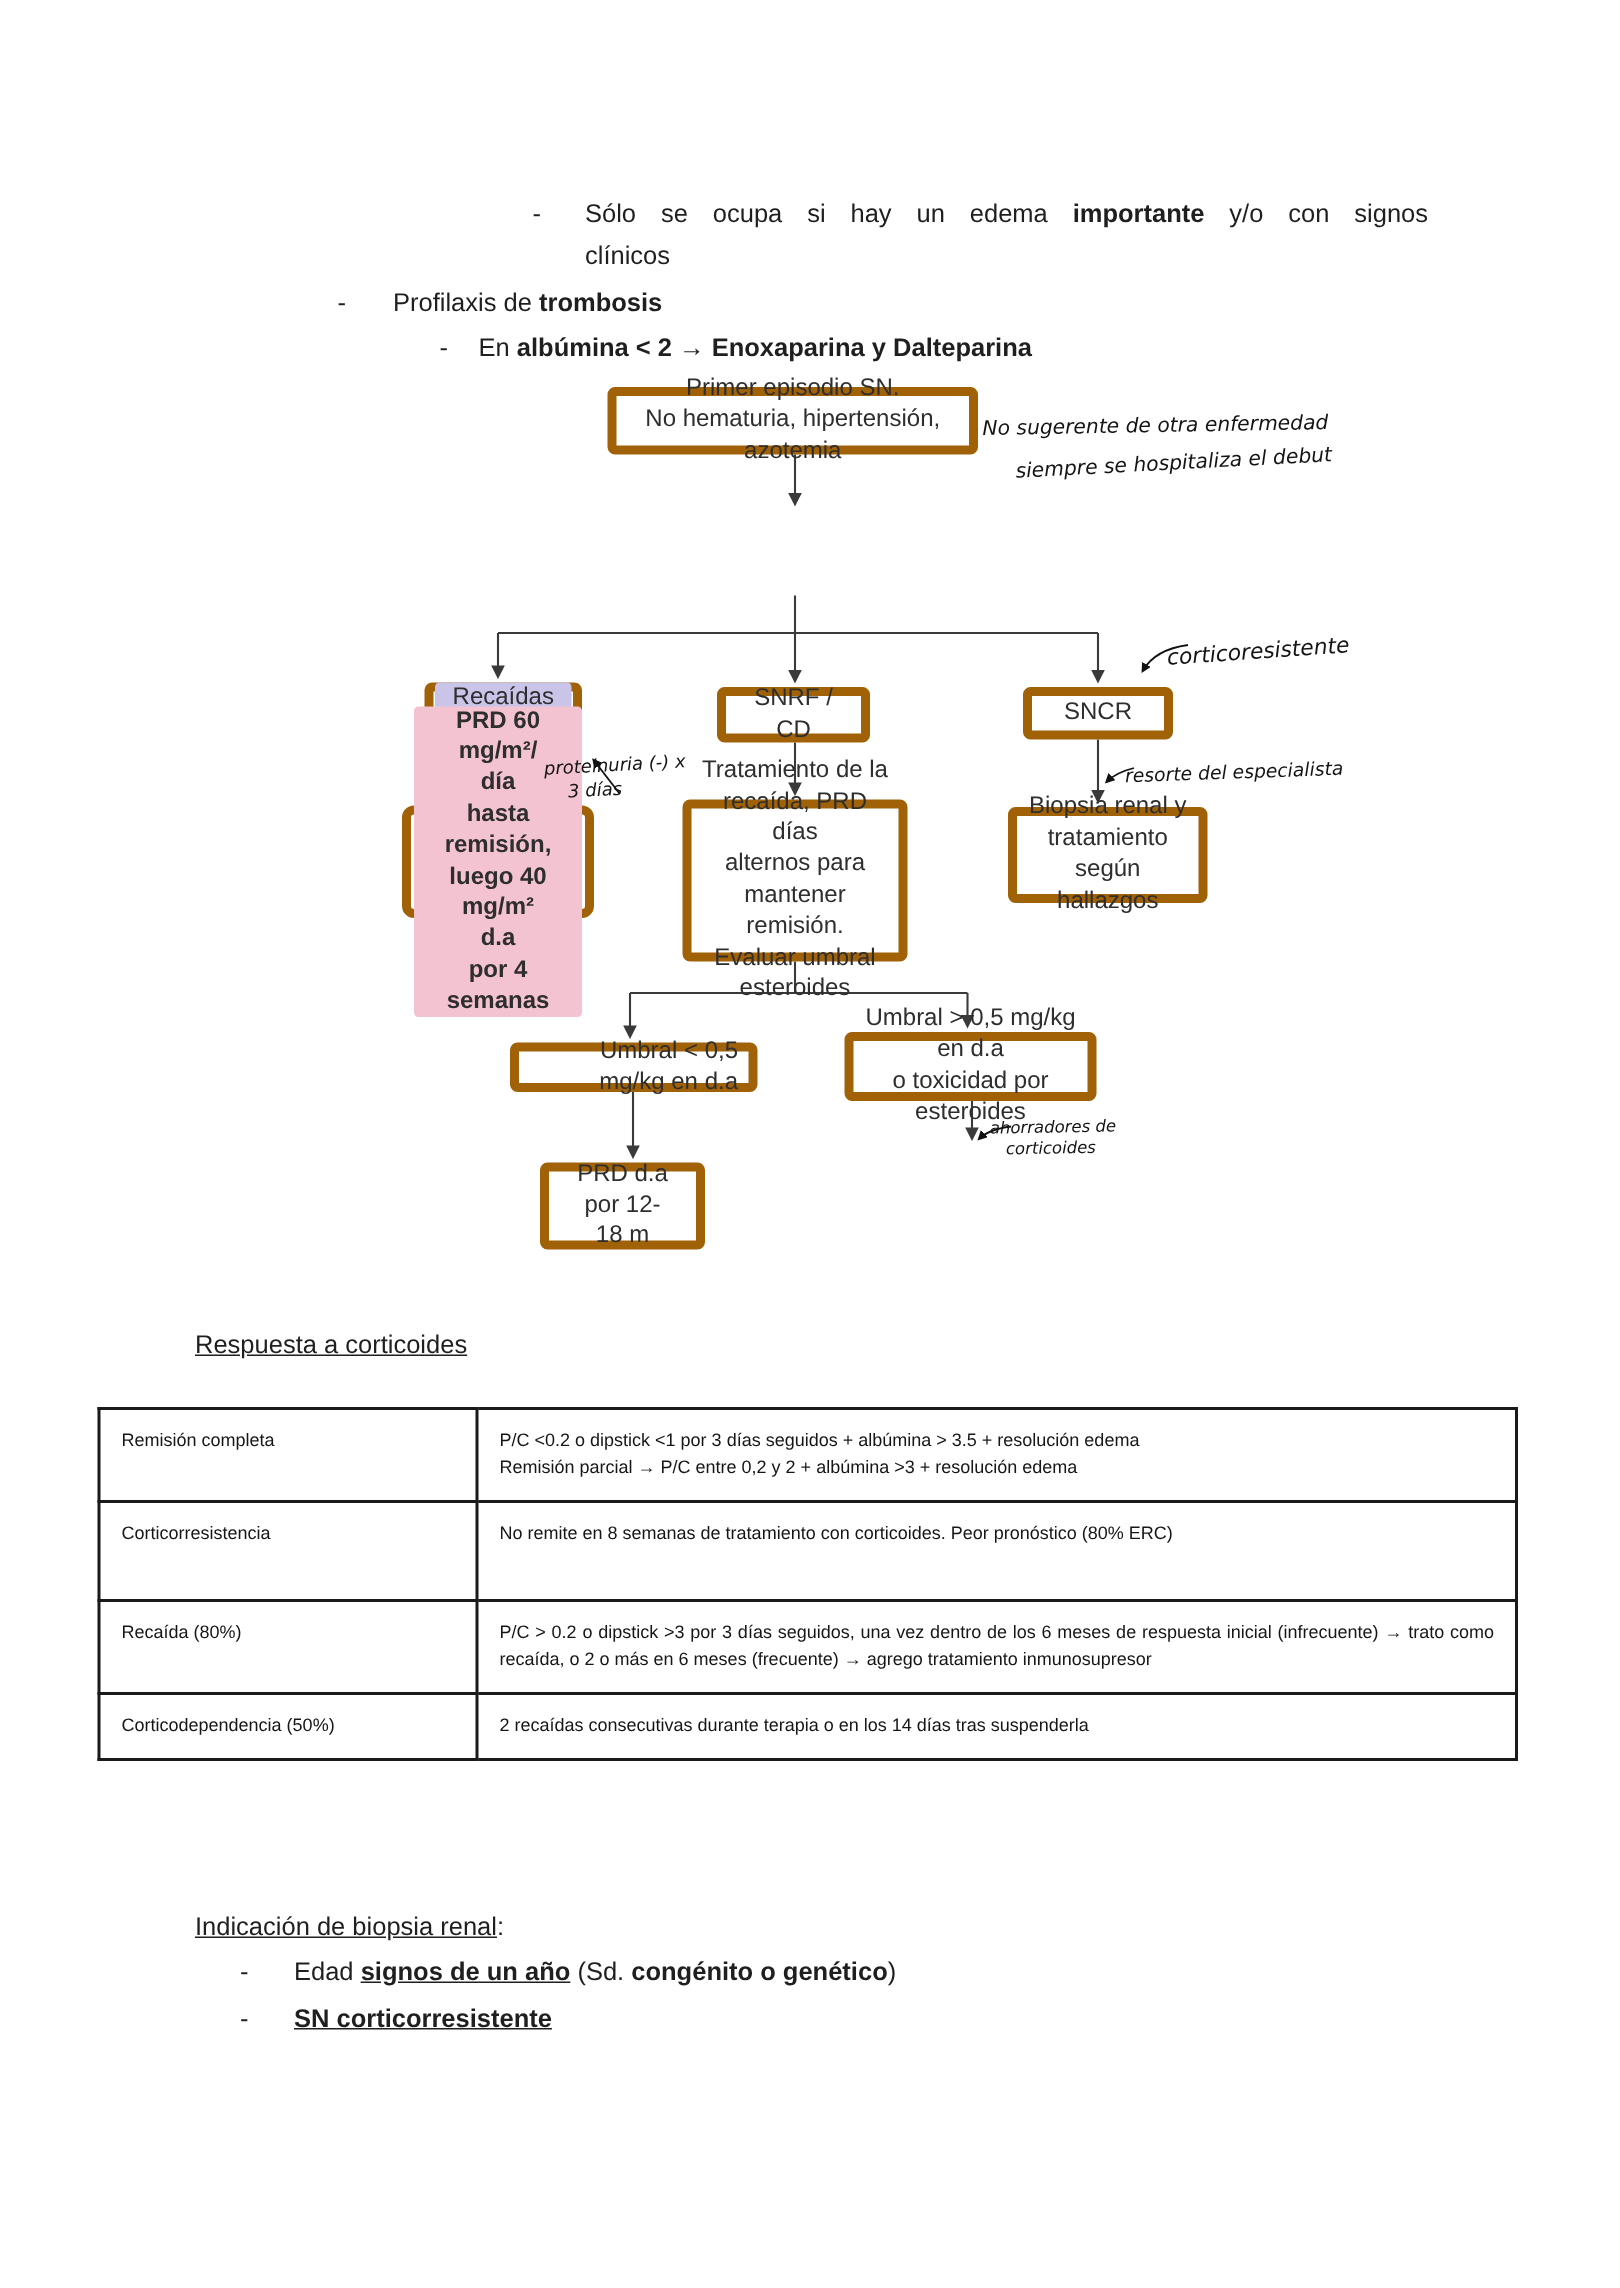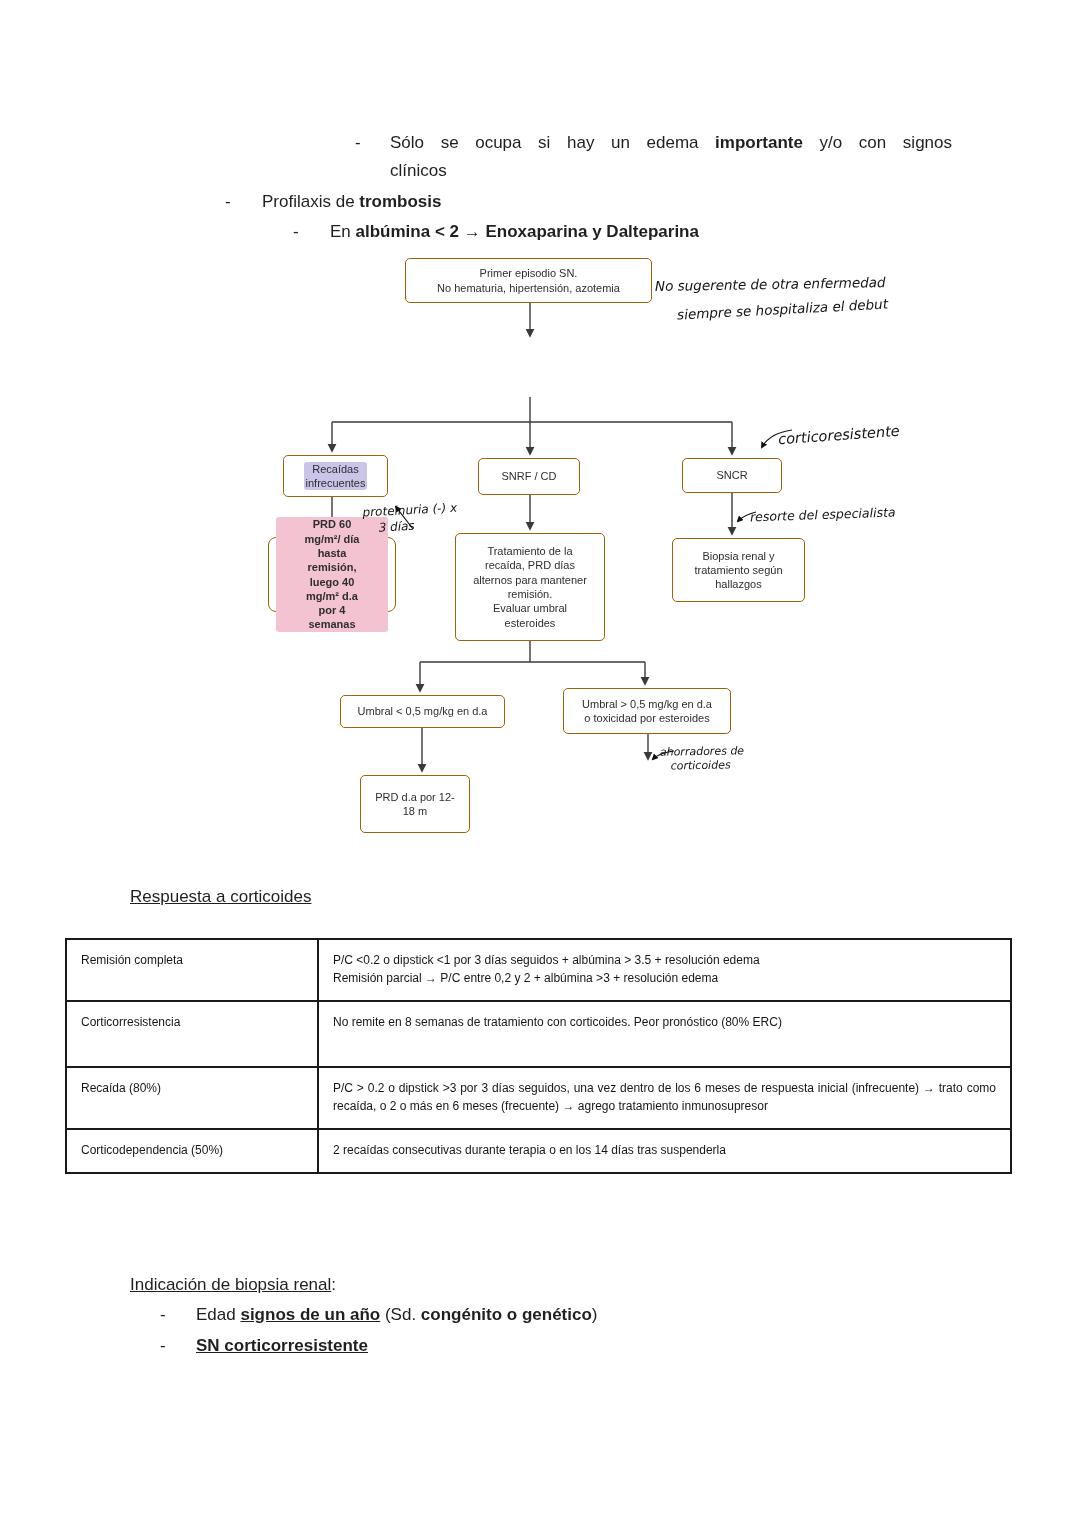--- a/index.html
+++ b/index.html
@@ -5,23 +5,23 @@
   * { margin:0; padding:0; box-sizing:border-box; }
   html,body { background:#ffffff; }
   body { font-family:"Liberation Sans", sans-serif; }
   .page { position:relative; width:1080px; height:1525px; background:#ffffff; color:#1f1f1f; overflow:hidden; margin:0 auto; }
   .abs { position:absolute; }
   .body-text { font-size:17px; line-height:1.35; color:#1f1f1f; }
   .b { font-weight:bold; }
   .u { text-decoration:underline; }
   .just { text-align:justify; text-align-last:justify; }
 
-  .fbox { position:absolute; background:#ffffff; border:1px solid #a16207; border-radius:5px;
+  .fbox { position:absolute; background:#ffffff; border:6px solid #a16207; border-radius:5px;
           display:flex; align-items:center; justify-content:center; text-align:center;
-          font-size:11px; line-height:1.3; color:#2e2e2e; white-space:pre-line; padding:4px 7px; }
+          font-size:16px; line-height:1.3; color:#2e2e2e; white-space:pre-line; padding:4px 7px; }
   .fbox.pink { background:#f4c3d1; border-color:#a89098; }
   .hl-pink { background:#f4c3d1; border-radius:3px; padding:0 20px;
              -webkit-box-decoration-break:clone; box-decoration-break:clone;font-weight:bold; }
   .hl-lav  { background:#c9c4e8; border-radius:3px; padding:0 2px;
              -webkit-box-decoration-break:clone; box-decoration-break:clone; }
 
   .hand { position:absolute; font-family:"DejaVu Sans", sans-serif; font-style:italic;
           color:#141414; white-space:pre; line-height:1.3; }
 
   table.resp { position:absolute; left:65px; top:938px; width:947px; border-collapse:collapse;
@@ -71,21 +71,21 @@
   </svg>
 
   <div class="abs body-text" style="left:355px; top:132px;">-</div>
   <div class="abs body-text just" style="left:390px; top:132px; width:562px;"><span>Sólo se ocupa si hay un edema </span><span class="b">importante</span><span> y/o con signos</span></div>
   <div class="abs body-text" style="left:390px; top:160px;">clínicos</div>
 
   <div class="abs body-text" style="left:225px; top:191px;">-</div>
   <div class="abs body-text" style="left:262px; top:191px;"><span>Profilaxis de </span><span class="b">trombosis</span></div>
 
   <div class="abs body-text" style="left:293px; top:221px;">-</div>
-  <div class="abs body-text" style="left:330px; top:221px;"><span>En </span><span class="b">albúmina &lt; 2 → Enoxaparina y Dalteparina</span></div>
+  <div class="abs body-text" style="left:319px; top:221px;"><span>En </span><span class="b">albúmina &lt; 2 → Enoxaparina y Dalteparina</span></div>
 
   <div class="fbox" style="left:405px; top:258px; width:247px; height:45px;">Primer episodio SN.
 No hematuria, hipertensión, azotemia</div>
 
 
   <div class="fbox" style="left:283px; top:455px; width:105px; height:42px;"><span class="hl-lav">Recaídas
 infrecuentes</span></div>
 
   <div class="fbox" style="left:478px; top:458px; width:102px; height:37px;">SNRF / CD</div>
 

